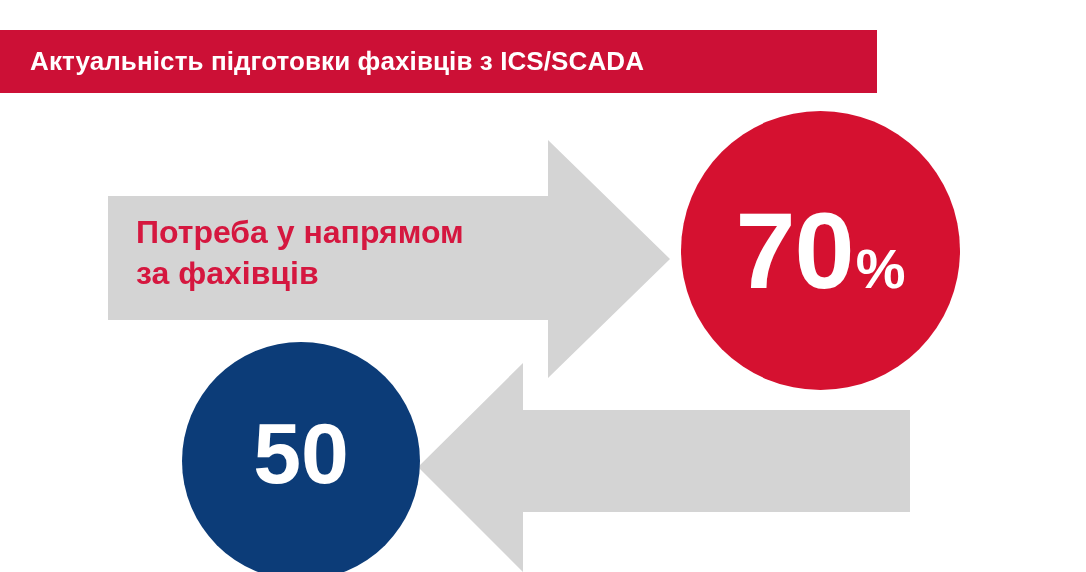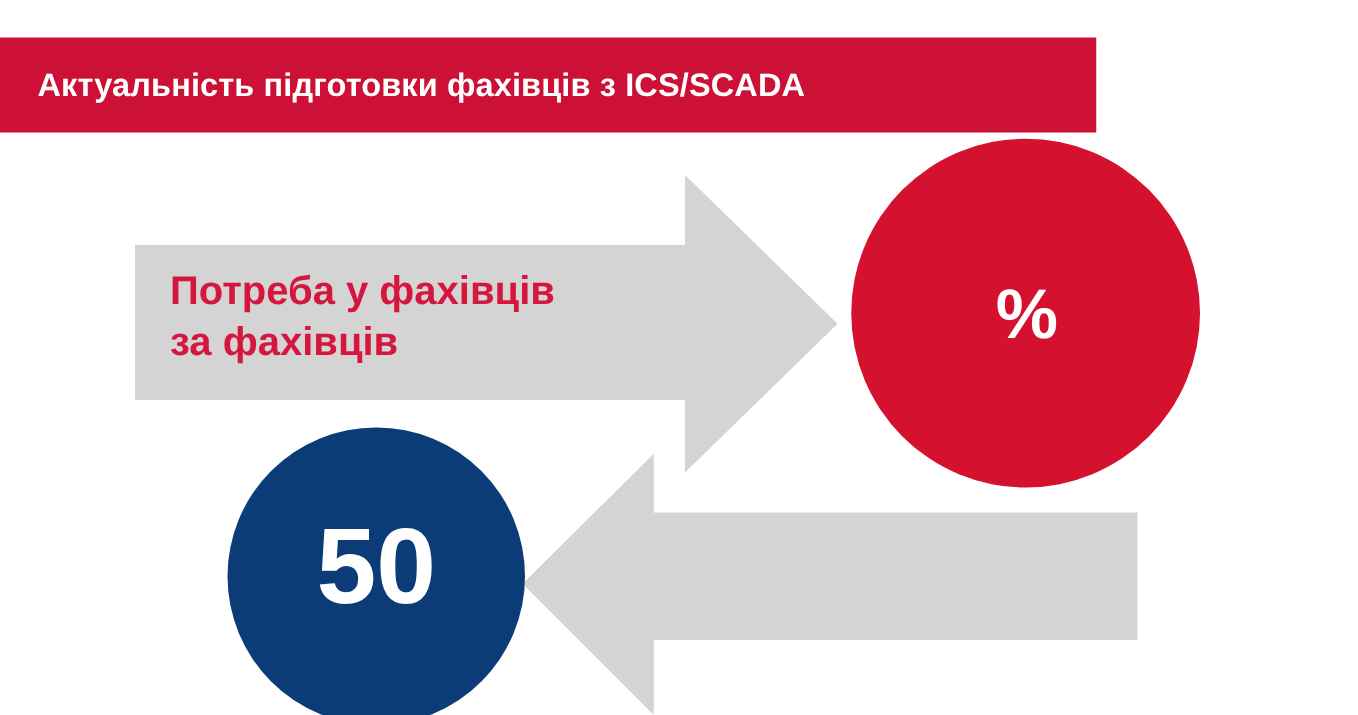--- a/index.html
+++ b/index.html
@@ -18,21 +18,21 @@
     background: #ffffff;
     overflow: hidden;
   }
 
   
   .header-bar {
     position: absolute;
     left: 0;
     top: 30px;
     width: 877px;
-    height: 76px;
+    height: 63px;
     background: #cc1036;
     display: flex;
     align-items: center;
   }
   .header-title {
     color: #ffffff;
     font-size: 26px;
     font-weight: bold;
     letter-spacing: 0.1px;
     padding-left: 30px;
@@ -136,29 +136,30 @@
   </div>
 
   <svg class="arrow-layer" viewBox="0 0 1086 572">
 
     <polygon fill="#d4d4d4" points="108,196 548,196 548,140 670,259 548,378 548,320 108,320"></polygon>
 
     <polygon fill="#d4d4d4" points="910,410 523,410 523,363 418,467 523,572 523,512 910,512"></polygon>
   </svg>
 
   <div class="arrow-label label-top">
-    <span class="label-line">Потреба у фахівців</span>
+    <span class="label-line">Потреба у напрямом</span>
     <span class="label-line">за фахівців</span>
   </div>
 
   <div class="arrow-label label-bottom">
   </div>
 
   <div class="circle circle-red">
     <div class="circle-value-wrap">
+      <span class="value-big">70</span>
       <span class="value-unit">%</span>
     </div>
   </div>
 
   <div class="circle circle-navy">
     <span class="value-navy">50</span>
   </div>
 
 </div>
 

